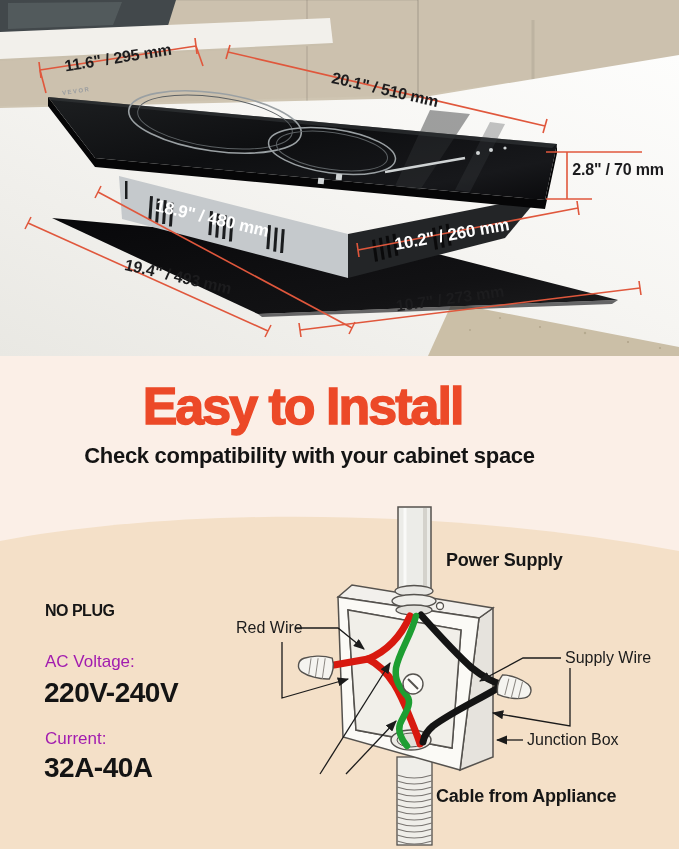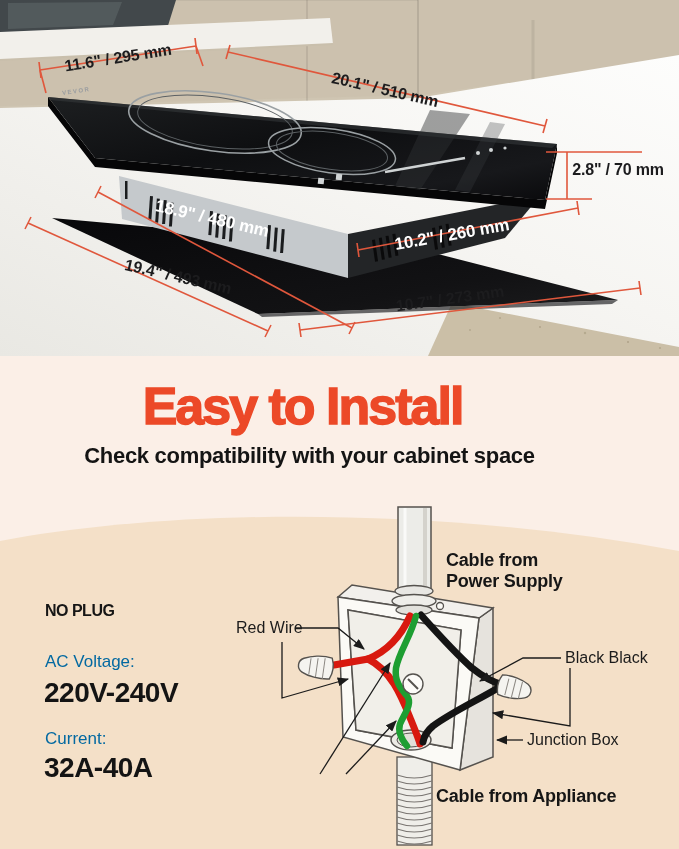--- a/index.html
+++ b/index.html
@@ -26,21 +26,21 @@
   .headline{
     margin-top:22px;font-size:52px;line-height:56px;font-weight:700;
     letter-spacing:-2px;color:#EC4928;
     -webkit-text-stroke:1.4px #EC4928;
   }
   .subhead{margin-top:9px;font-size:22px;font-weight:700;letter-spacing:-0.3px;color:#141414;padding-left:14px;}
   
   .bottom{position:absolute;top:500px;left:0;width:679px;height:349px;background:#FBEFE7;}
   .bottom svg{position:absolute;top:0;left:0;}
   .spec-noplug{position:absolute;left:45px;top:602px;font-size:16px;font-weight:700;letter-spacing:-0.5px;color:#161616;}
-  .spec-cap{position:absolute;left:45px;font-size:17px;font-weight:400;color:#0369a1;}
+  .spec-cap{position:absolute;left:45px;font-size:17px;font-weight:400;color:#a21caf;}
   .spec-val{position:absolute;left:44px;font-size:28px;font-weight:700;letter-spacing:-0.5px;color:#141414;}
   .wire-lbl{position:absolute;font-size:16px;font-weight:400;color:#1b1b1b;white-space:nowrap;}
   .cable-lbl{position:absolute;font-size:18px;font-weight:700;letter-spacing:-0.2px;color:#161616;white-space:nowrap;line-height:21px;}
 </style>
 </head>
 <body>
 
 <div class="canvas">
 
   <div class="scene">
@@ -279,21 +279,20 @@
     </svg>
   </div>
 
   <div class="spec-noplug">NO PLUG</div>
   <div class="spec-cap" style="top:652px;">AC Voltage:</div>
   <div class="spec-val" style="top:677px;">220V-240V</div>
   <div class="spec-cap" style="top:729px;text-align:center;">Current:</div>
   <div class="spec-val" style="top:752px;">32A-40A</div>
 
   <div class="wire-lbl" style="left:236px;top:619px;">Red Wire</div>
-  <div class="wire-lbl" style="left:565px;top:649px;">Black Black</div>
+  <div class="wire-lbl" style="left:565px;top:649px;">Supply Wire</div>
   <div class="wire-lbl" style="left:527px;top:731px;">Junction Box</div>
   <div class="cable-lbl" style="left:446px;top:550px;">
-    <div>Cable from</div>
     <div>Power Supply</div>
   </div>
   <div class="cable-lbl" style="left:436px;top:786px;">Cable from Appliance</div>
 
 </div>
 
 </body></html>

